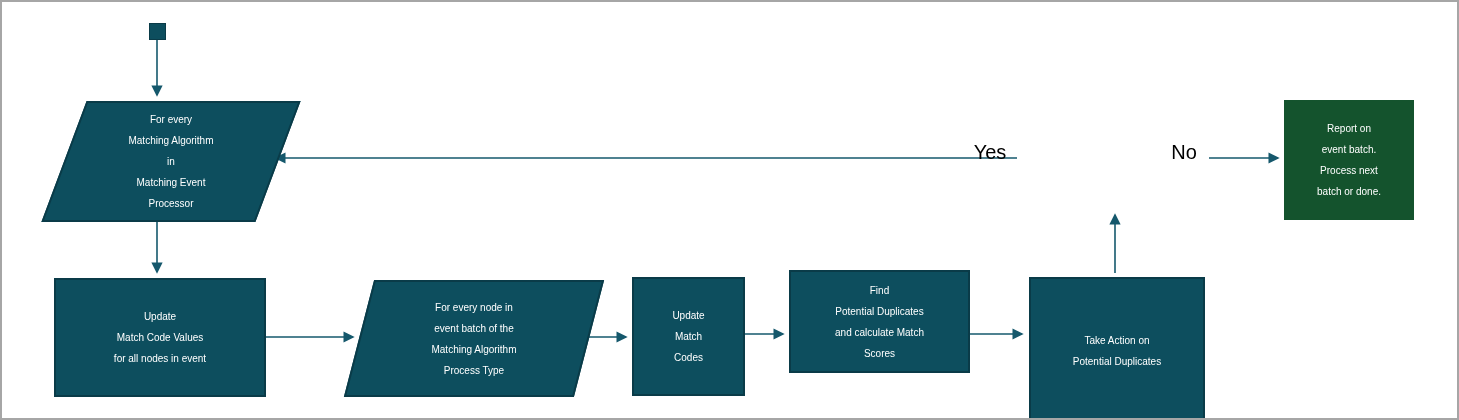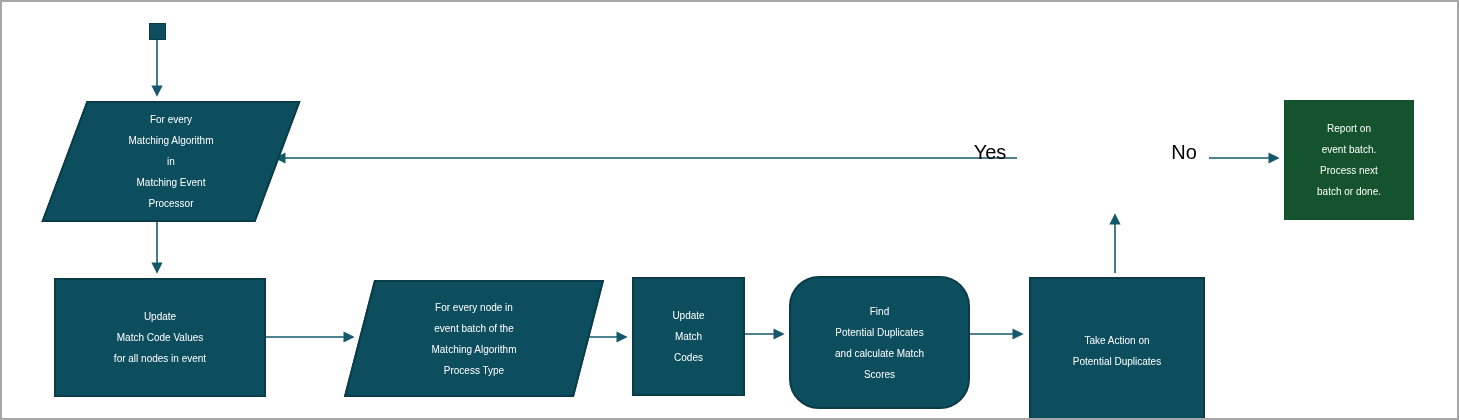--- a/index.html
+++ b/index.html
@@ -47,21 +47,21 @@
     border: 2px solid #0a3b48;
     box-sizing: border-box;
     z-index: 1;
   }
   .para1 { left: 40px; top: 99px; width: 258px; height: 121px; }
   .para1 .para-bg { left: 22px; right: 22px; transform: skewX(-20.5deg); }
   .rect1 { left: 52px; top: 276px; width: 212px; height: 119px; }
   .para2 { left: 342px; top: 278px; width: 260px; height: 117px; }
   .para2 .para-bg { left: 15px; right: 15px; transform: skewX(-14.5deg); }
   .rect2 { left: 630px; top: 275px; width: 113px; height: 119px; }
-  .rect3 { left: 787px; top: 274px; width: 181px; height: 133px; border-radius: 30px; }
+  .rect3 { left: 787px; top: 268px; width: 181px; height: 103px; }
   .rect4 { left: 1027px; top: 275px; width: 176px; height: 147px; }
   .hex   { left: 1017px; top: 106px; width: 190px; height: 105px; }
   .hex svg { position: absolute; left: 0; top: 0; z-index: 1; }
   .hex .label { color: #000000; font-size: 15px; line-height: 19px; }
   .report {
     left: 1282px; top: 98px; width: 130px; height: 120px;
     background: #14532d;
   }
   .edge-label {
     position: absolute;

